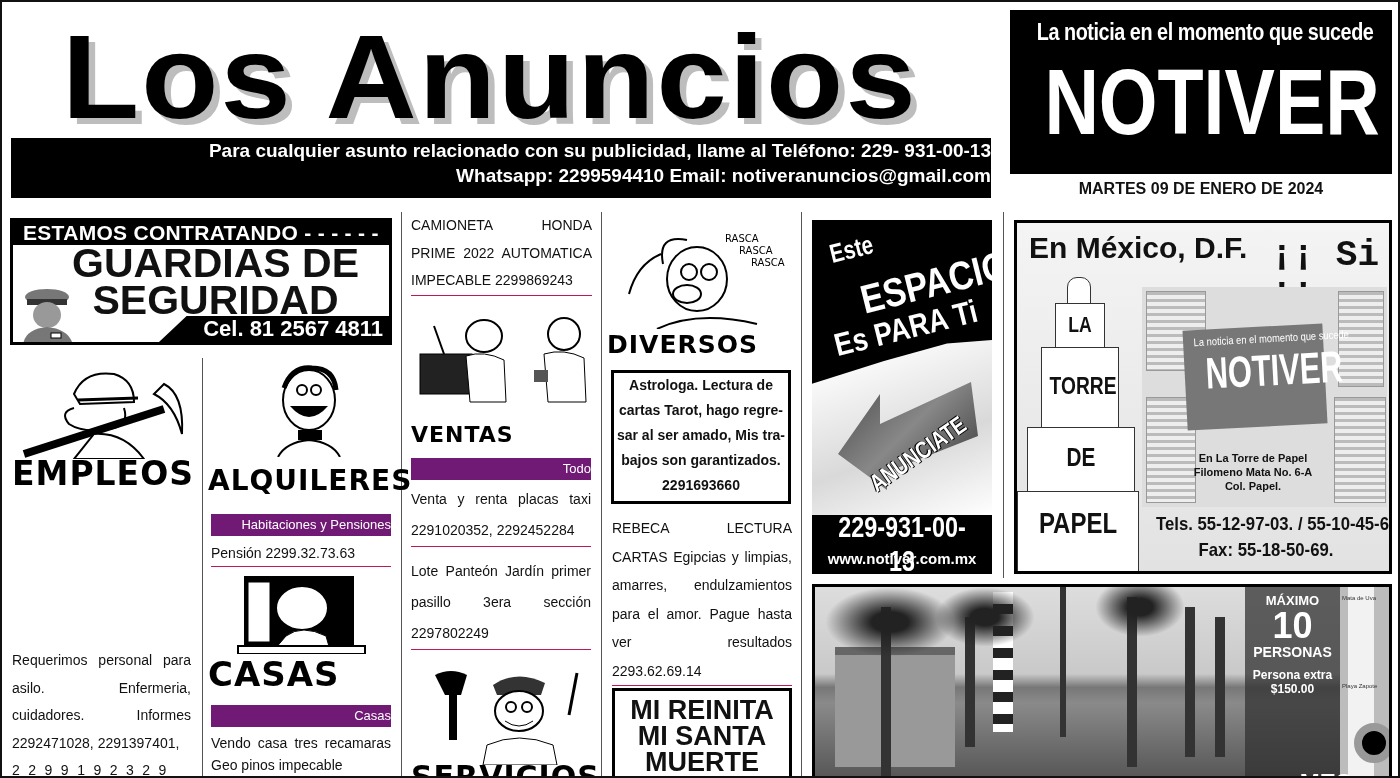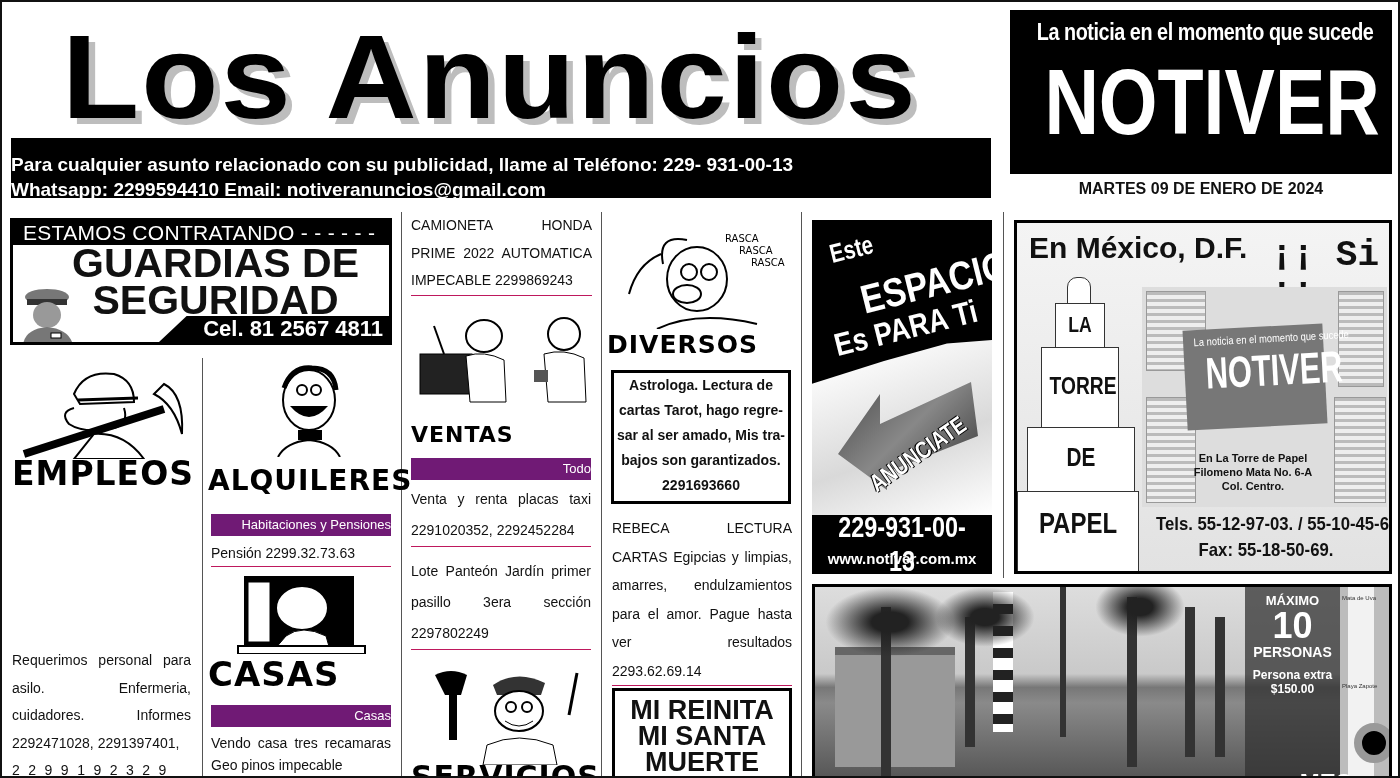--- a/index.html
+++ b/index.html
@@ -2,34 +2,34 @@
 <html><head>
 <meta charset="utf-8">
 <style>
   * { box-sizing: border-box; margin: 0; padding: 0; }
   html, body { width: 1400px; height: 778px; overflow: hidden; background: #fff; }
   body { font-family: "Liberation Sans", sans-serif; color: #111; position: relative; }
   .page { position: absolute; left: 0; top: 0; width: 1400px; height: 778px; border: 2px solid #111; overflow: hidden; background: #fff; }
 
   
   .masthead-title { position: absolute; left: 60px; top: 18px; width: 900px; height: 115px; font-family: "Liberation Sans", sans-serif; font-weight: 900; font-size: 118px; line-height: 115px; letter-spacing: 2px; color: #000; text-shadow: 6px 6px 0 #bdbdbd; transform: scaleX(1.07); transform-origin: left center; white-space: nowrap; }
-  .contact-bar { position: absolute; left: 9px; top: 136px; width: 980px; height: 60px; background: #000; color: #fff; text-align: left; font-weight: bold; font-size: 19px; line-height: 25px; padding-top: 14px; }
+  .contact-bar { position: absolute; left: 9px; top: 136px; width: 980px; height: 60px; background: #000; color: #fff; text-align: right; font-weight: bold; font-size: 19px; line-height: 25px; padding-top: 0; }
   .contact-bar div { white-space: nowrap; }
 
   .brand-box { position: absolute; left: 1008px; top: 8px; width: 382px; height: 164px; background: #000; color: #fff; text-align: center; }
   .brand-tagline { font-weight: bold; font-size: 23px; line-height: 28px; margin-top: 8px; letter-spacing: -0.5px; transform: scaleX(0.86); white-space: nowrap; }
   .brand-name { font-weight: 900; font-size: 92px; line-height: 100px; margin-top: 6px; letter-spacing: 0; transform: scaleX(0.82); }
   .date-line { position: absolute; left: 1008px; top: 178px; width: 382px; text-align: center; font-weight: bold; font-size: 16px; }
 
   
   .vrule { position: absolute; width: 1px; background: #555; }
 
   
   .guard-ad { position: absolute; left: 8px; top: 216px; width: 382px; height: 127px; border: 3px solid #000; background: #fff; overflow: hidden; }
-  .guard-top { background: #000; color: #fff; font-weight: normal; font-size: 21px; line-height: 24px; padding-left: 10px; letter-spacing: 0.3px; white-space: nowrap; }
+  .guard-top { background: #000; color: #fff; font-weight: bold; font-size: 21px; line-height: 24px; padding-left: 10px; letter-spacing: 0.3px; white-space: nowrap; }
   .guard-big { position: absolute; left: 30px; top: 24px; width: 345px; text-align: center; font-weight: bold; font-size: 41px; line-height: 37px; }
   .guard-cel { position: absolute; right: 0; bottom: 0; width: 230px; height: 26px; background: #000; color: #fff; font-weight: bold; font-size: 22px; line-height: 26px; text-align: right; padding-right: 6px; clip-path: polygon(12% 0, 100% 0, 100% 100%, 0 100%); }
   .guard-figure { position: absolute; left: 8px; top: 64px; width: 56px; height: 60px; }
 
   
   .sec-title { position: absolute; font-family: "DejaVu Sans", sans-serif; font-weight: bold; color: #000; letter-spacing: 1px; }
   .cartoon { position: absolute; }
 
   .label-bar { position: absolute; background: #701a75; color: #fff; text-align: right; font-size: 13px; line-height: 22px; height: 22px; }
 
@@ -250,21 +250,21 @@
       <div class="mini-page" style="left:196px; top:4px; width:46px; height:96px;"></div>
       <div class="mini-page" style="left:192px; top:110px; width:52px; height:106px;"></div>
       <div class="mini-notiver">
         <div class="t">La noticia en el momento que sucede</div>
         <div class="n">NOTIVER</div>
       </div>
     </div>
     <div class="torre-address">
       <div>En La Torre de Papel</div>
       <div>Filomeno Mata No. 6-A</div>
-      <div>Col. Centro.</div>
+      <div>Col. Papel.</div>
     </div>
     <div class="torre-tels">
       <div>Tels. 55-12-97-03. / 55-10-45-60</div>
       <div>Fax: 55-18-50-69.</div>
     </div>
   </div>
 
   <div class="photo-ad">
     <div class="house"></div>
     <div class="lighthouse"></div>

